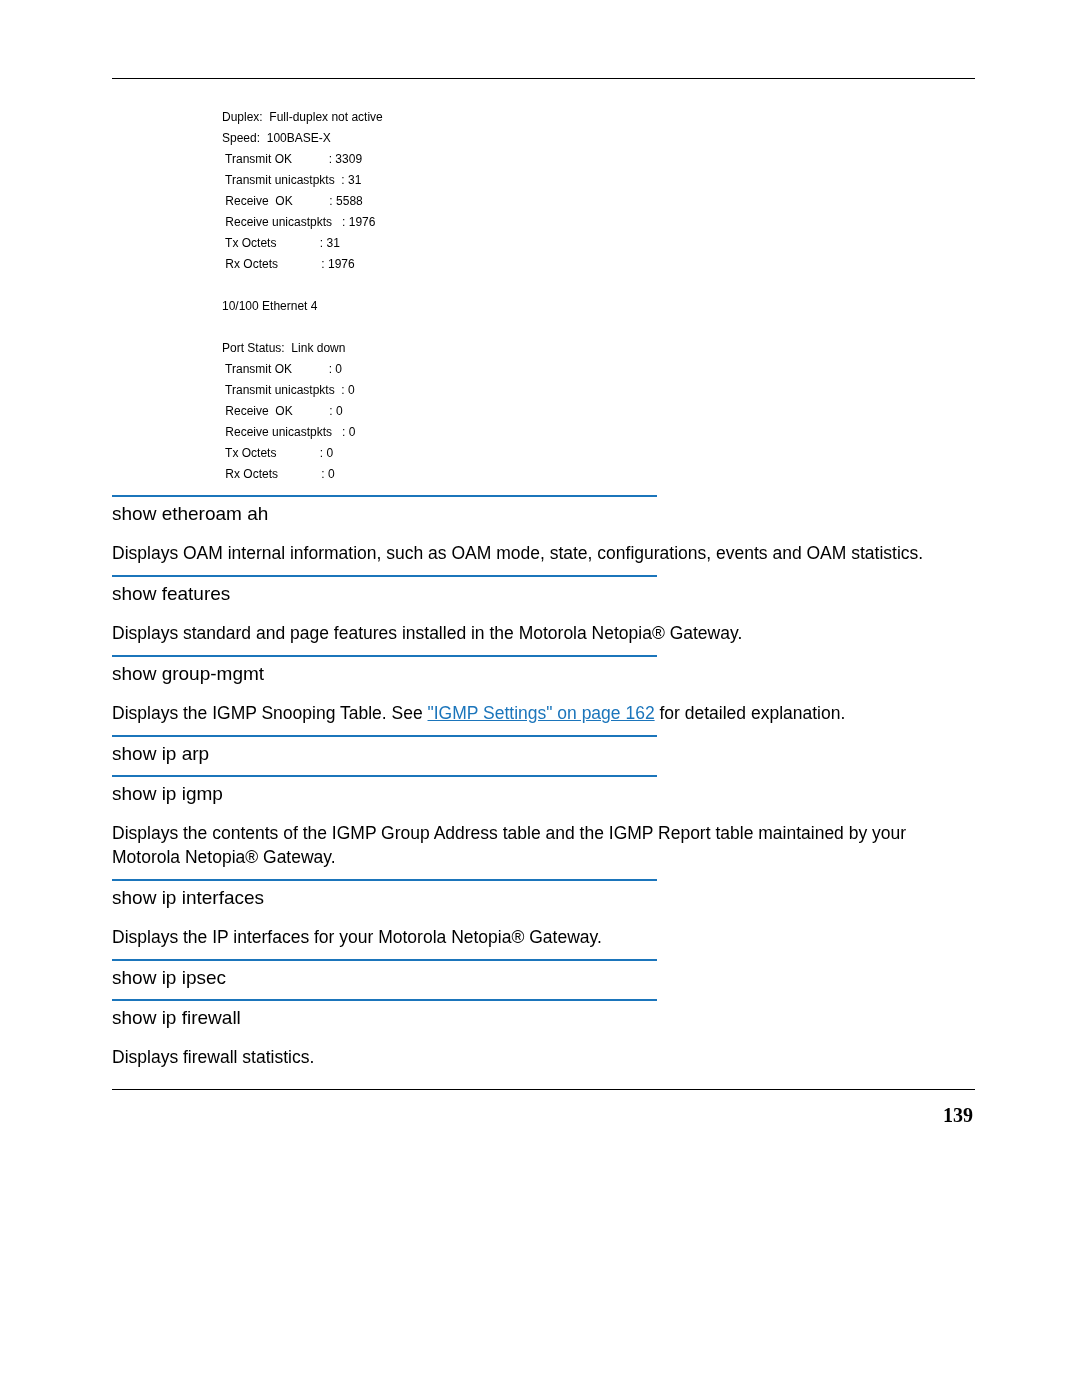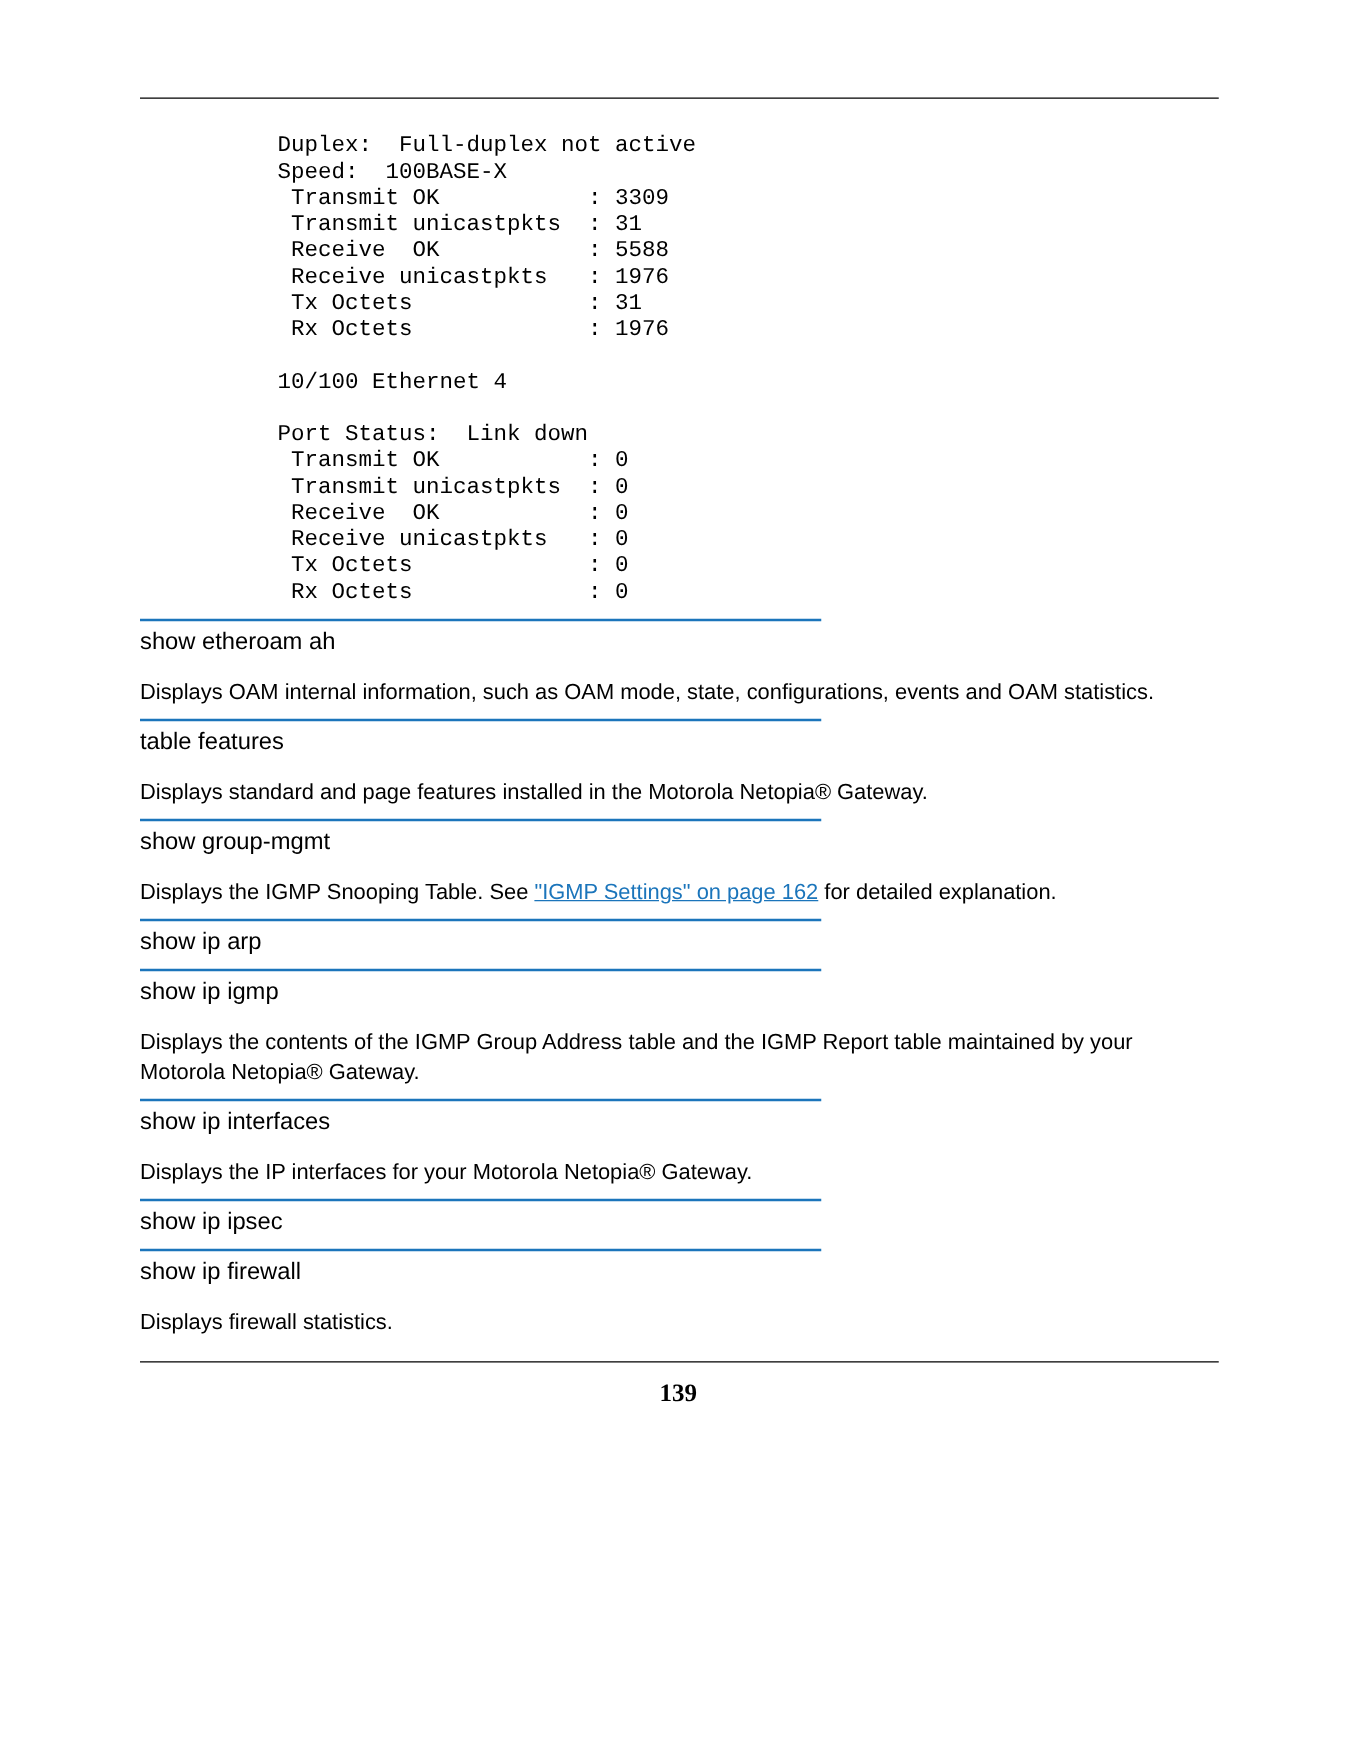--- a/index.html
+++ b/index.html
@@ -18,22 +18,22 @@
   .top-rule {
     border-top: 1px solid #000;
     margin-bottom: 28px;
   }
   .bottom-rule {
     border-top: 1px solid #000;
     margin-top: 20px;
     margin-bottom: 14px;
   }
   pre.code {
-    font-family: Liberation Mono, monospace;
-    font-size: 18px;
+    font-family: Liberation Sans, sans-serif;
+    font-size: 12px;
     line-height: 21px;
     margin: 0 0 10px 110px;
     white-space: pre;
   }
   .divider {
     width: 545px;
     height: 2px;
     background: #1b75bb;
     margin: 10px 0 6px 0;
   }
@@ -45,21 +45,21 @@
   p.desc {
     font-size: 17.5px;
     line-height: 24px;
     margin: 16px 0 10px 0;
   }
   a.link {
     color: #1b75bb;
     text-decoration: underline;
   }
   .page-num {
-    text-align: center;
+    text-align: right;
     font-family: Georgia, "Times New Roman", serif;
     font-weight: bold;
     font-size: 20px;
     padding-right: 2px;
   }
 </style>
 </head>
 <body>
 
 <div class="page">
@@ -83,21 +83,21 @@
  Receive  OK           : 0
  Receive unicastpkts   : 0
  Tx Octets             : 0
  Rx Octets             : 0</pre>
 
   <div class="divider"></div>
   <h3 class="cmd">show etheroam ah</h3>
   <p class="desc">Displays OAM internal information, such as OAM mode, state, configurations, events and OAM statistics.</p>
 
   <div class="divider"></div>
-  <h3 class="cmd">table features</h3>
+  <h3 class="cmd">show features</h3>
   <p class="desc">Displays standard and page features installed in the Motorola Netopia® Gateway.</p>
 
   <div class="divider"></div>
   <h3 class="cmd">show group-mgmt</h3>
   <p class="desc">
     <span>Displays the IGMP Snooping Table. See </span><a class="link" href="#">"IGMP Settings" on page 162</a><span> for detailed explanation.</span>
   </p>
 
   <div class="divider"></div>
   <h3 class="cmd">show ip arp</h3>

